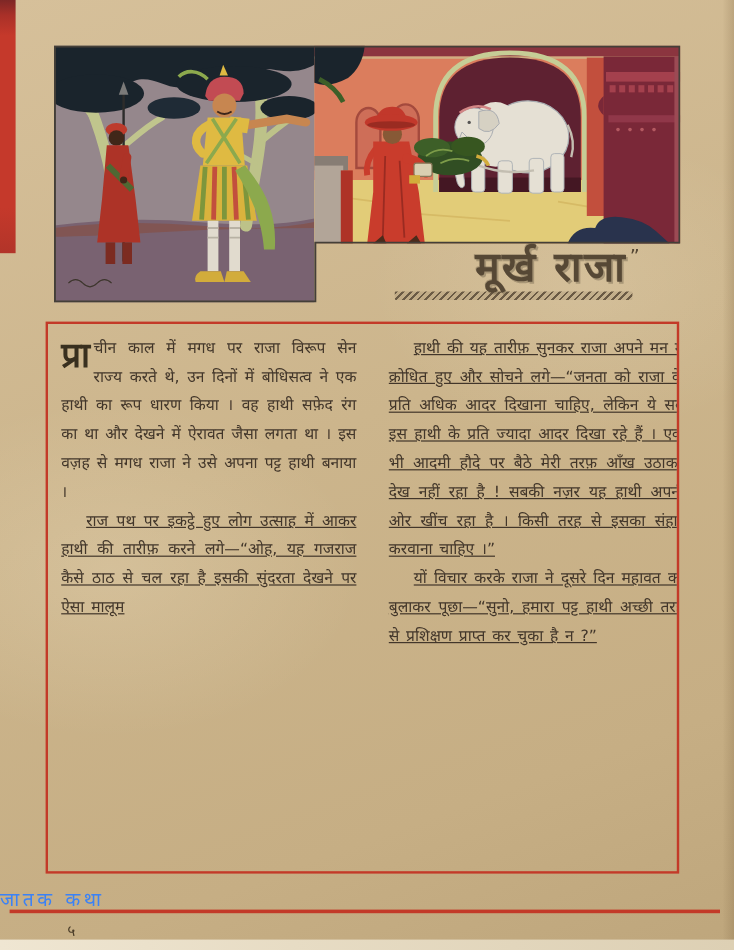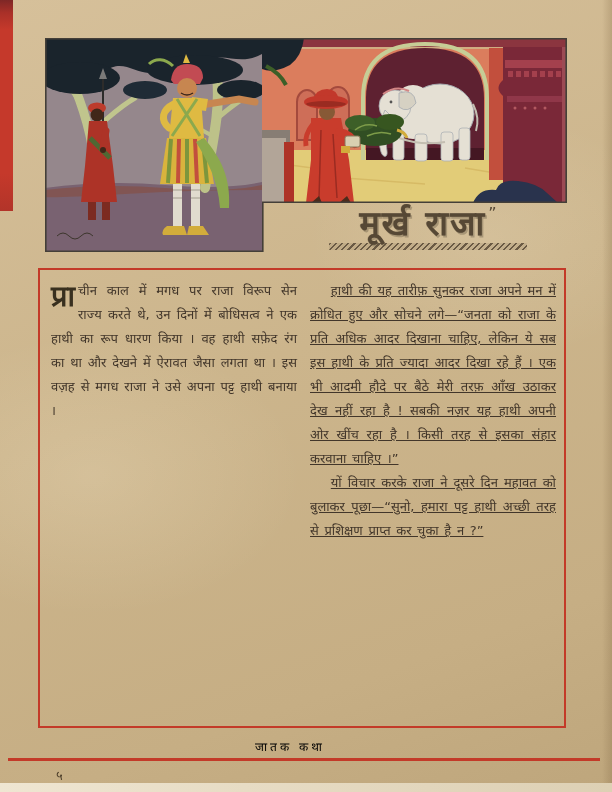--- a/index.html
+++ b/index.html
@@ -11,51 +11,51 @@
       linear-gradient(160deg,#d6c09a 0%,#ccb58c 45%,#c6ae84 80%,#bea67c 100%);
     font-family:"DejaVu Sans",sans-serif;color:#42362a;
   }
   .abs{position:absolute;}
   
   .red-edge{left:0;top:0;width:13px;height:211px;
     background:linear-gradient(180deg,#7e2726 0%,#a93028 6%,#c5392b 14%,#c5392b 82%,#b23429 100%);}
   
   .illus{left:45px;top:38px;width:522px;height:214px;}
   
-  .title-block{left:323px;top:204px;width:210px;height:56px;text-align:center;}
+  .title-block{left:323px;top:204px;width:210px;height:56px;text-align:right;}
   .story-title{
     display:inline-block;font-size:34px;line-height:38px;font-weight:bold;
     color:#564835;letter-spacing:2px;
     text-shadow:1.5px 1.5px 0 rgba(90,76,56,.35), -0.5px -0.5px 0 rgba(60,48,34,.25);
     white-space:nowrap;
   }
   .title-mark{font-size:16px;color:#564835;vertical-align:top;margin-left:2px;}
   .title-underline{
     margin:1px auto 0 auto;width:198px;height:7px;
     background:repeating-linear-gradient(135deg,#6a5a44 0 1.6px,rgba(106,90,68,.15) 1.6px 4.4px);
     border-radius:1px;
   }
   
   .text-box{
     left:38px;top:268px;width:528px;height:460px;border:2px solid #c33a28;
     box-sizing:border-box;padding:9px 11px 6px 11px;overflow:hidden;
-    display:flex;gap:13px;
+    display:flex;gap:27px;
   }
   .col{width:246px;flex:0 0 246px;}
   .col p{
     margin:0;font-size:13px;line-height:24px;text-align:justify;
     color:#42362a;word-spacing:1.5px;
   }
   .col p.indent{text-indent:1.6em;text-decoration:underline;}
   .drop-cap{
     float:left;font-weight:bold;font-size:29px;line-height:28px;
     padding:3px 3px 0 0;color:#39301f;
   }
   
-  .footer-label{left:0;top:738px;width:580px;text-align:center;font-size:12px;letter-spacing:3px;color:#000000;}
+  .footer-label{left:0;top:738px;width:580px;font-size:16px;letter-spacing:3px;color:#3b82f6;}
   .footer-rule{left:8px;top:758px;width:592px;height:2.5px;background:#c33a28;}
   .page-number{left:56px;top:766px;font-size:13px;color:#4a3c28;}
   .bottom-edge{left:0;top:783px;width:612px;height:9px;
     background:linear-gradient(90deg,#efe6d2 0%,#e7dcc4 40%,#ddd0b4 100%);}
   .right-shade{right:0;top:0;width:10px;height:792px;
     background:linear-gradient(270deg,rgba(120,95,60,.25),transparent);}
 </style>
 </head>
 <body>
 
@@ -235,20 +235,21 @@
 </div>
 
 <div class="abs title-block">
   <span class="story-title">मूर्ख राजा</span><span class="title-mark">”</span>
   <div class="title-underline"></div>
 </div>
 
 <div class="abs text-box">
   <div class="col">
     <p><span class="drop-cap">प्रा</span><span>चीन काल में मगध पर राजा विरूप सेन राज्य करते थे, उन दिनों में बोधिसत्व ने एक हाथी का रूप धारण किया । वह हाथी सफ़ेद रंग का था और देखने में ऐरावत जैसा लगता था । इस वज़ह से मगध राजा ने उसे अपना पट्ट हाथी बनाया ।</span></p>
+    <p class="indent">राज पथ पर इकट्ठे हुए लोग उत्साह में आकर हाथी की तारीफ़ करने लगे—“ओह, यह गजराज कैसे ठाठ से चल रहा है इसकी सुंदरता देखने पर ऐसा मालूम</p>
   </div>
   <div class="col">
     <p class="indent">हाथी की यह तारीफ़ सुनकर राजा अपने मन में क्रोधित हुए और सोचने लगे—“जनता को राजा के प्रति अधिक आदर दिखाना चाहिए, लेकिन ये सब इस हाथी के प्रति ज्यादा आदर दिखा रहे हैं । एक भी आदमी हौदे पर बैठे मेरी तरफ़ आँख उठाकर देख नहीं रहा है ! सबकी नज़र यह हाथी अपनी ओर खींच रहा है । किसी तरह से इसका संहार करवाना चाहिए ।”</p>
     <p class="indent">यों विचार करके राजा ने दूसरे दिन महावत को बुलाकर पूछा—“सुनो, हमारा पट्ट हाथी अच्छी तरह से प्रशिक्षण प्राप्त कर चुका है न ?”</p>
   </div>
 </div>
 
 <div class="abs footer-label">जातक कथा</div>
 <div class="abs footer-rule"></div>
 <div class="abs page-number">५</div>

